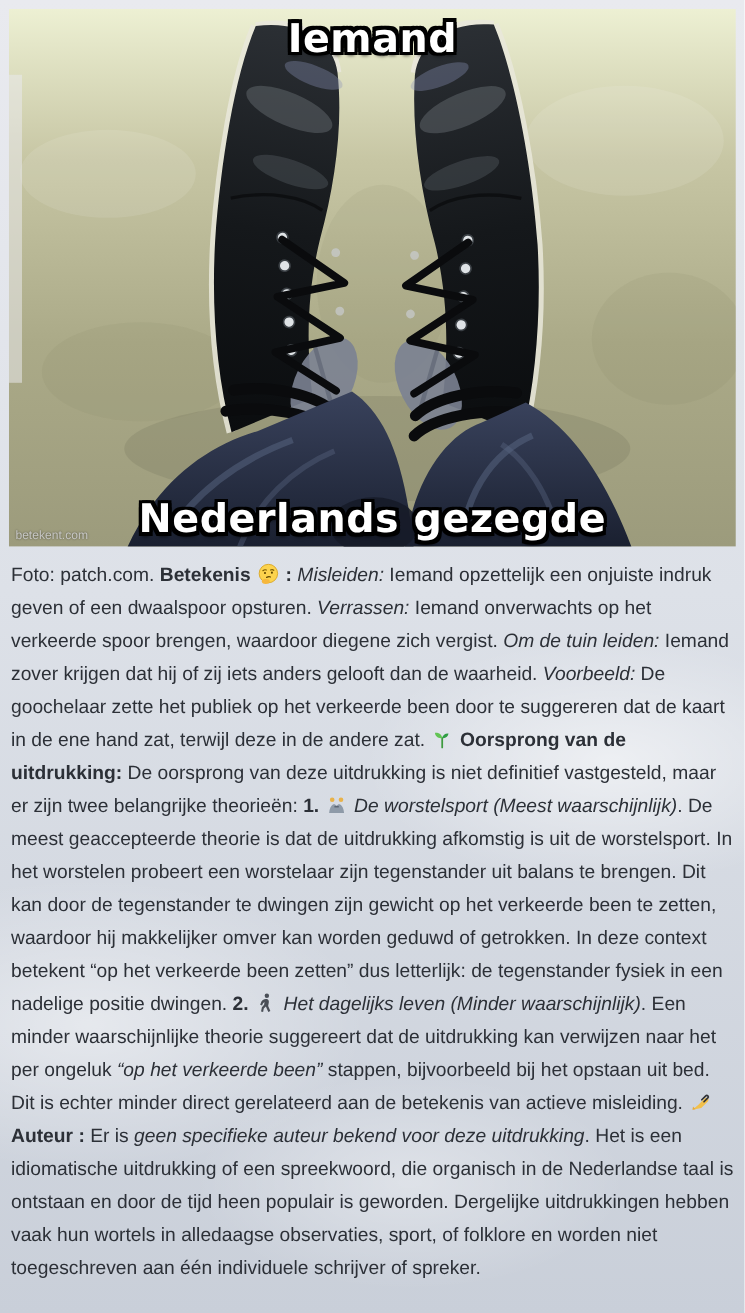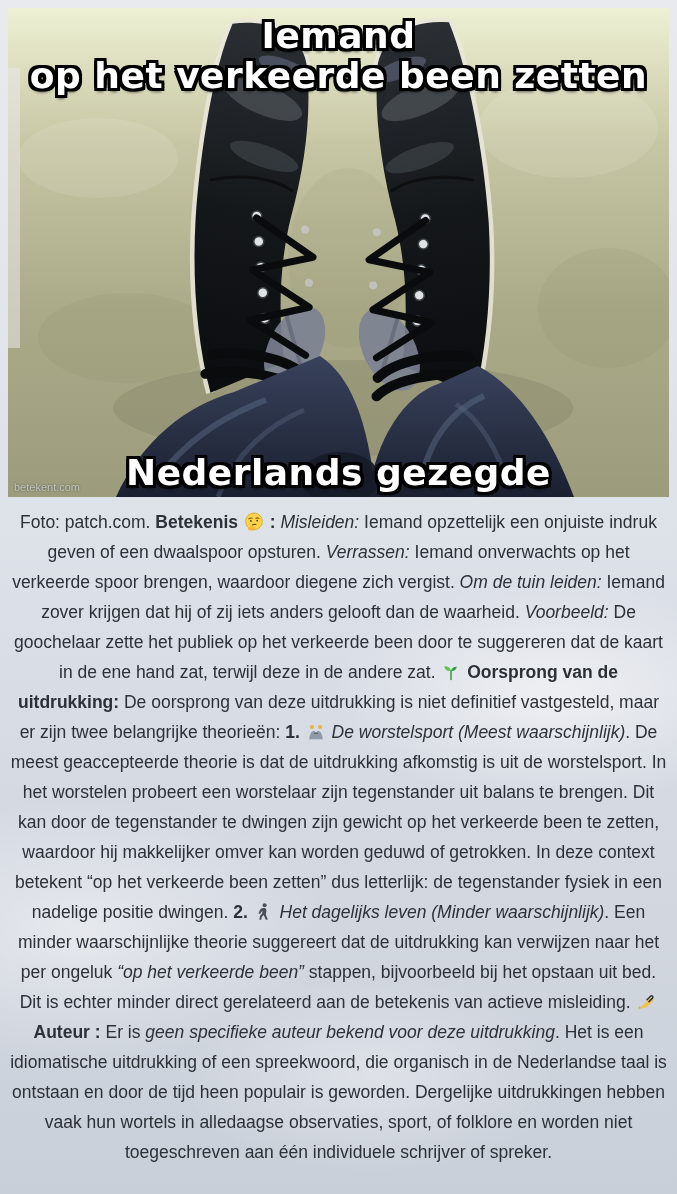--- a/index.html
+++ b/index.html
@@ -41,21 +41,21 @@
   .watermark{
     position:absolute;left:6px;bottom:4px;
     font-size:11px;color:#cbcbcb;opacity:.9;
     text-shadow:0 0 2px rgba(0,0,0,.6);
   }
   .article{
     padding:10px 10px 10px;
     font-size:17.5px;
     line-height:30px;
     color:#2c3037;
-    text-align:center;
+    text-align:left;
   }
   .article .run-b{font-weight:700;}
   .article .run-i{font-style:italic;}
   .emoji{
     display:inline-block;width:20px;height:20px;
     vertical-align:-4px;margin:0 1px;
   }
   .emoji svg{display:block;width:100%;height:100%;}
 </style>
 </head>
@@ -154,21 +154,20 @@
       <path d="M360 489 C368 430 396 388 430 376 L470 358 C512 380 544 430 566 489 Z" fill="url(#jeansGrad)"></path>
       <path d="M150 470 C180 430 220 406 258 392" fill="none" stroke="#5a6783" stroke-width="6" opacity="0.5"></path>
       <path d="M210 489 C226 448 258 418 296 402" fill="none" stroke="#5a6783" stroke-width="5" opacity="0.4"></path>
       <path d="M412 478 C420 432 444 402 476 388" fill="none" stroke="#5a6783" stroke-width="6" opacity="0.5"></path>
       <path d="M500 478 C490 440 470 410 448 396" fill="none" stroke="#5a6783" stroke-width="5" opacity="0.4"></path>
       <ellipse cx="332" cy="470" rx="40" ry="26" fill="#161b28" opacity="0.9"></ellipse>
     </svg>
 
     <div class="meme-caption top">
       <div>Iemand</div>
-      <div>op het verkeerde been zetten</div>
     </div>
     <div class="meme-caption bottom">Nederlands gezegde</div>
     <div class="watermark">betekent.com</div>
   </figure>
 
   <div class="article"><span>Foto: patch.com. </span><span class="run-b">Betekenis </span><span class="emoji" aria-label="🤔"><svg viewBox="0 0 20 20" xmlns="http://www.w3.org/2000/svg">
           <circle cx="10" cy="9.4" r="8.4" fill="#fcd34d" stroke="#d9a520" stroke-width="0.8"></circle>
           <path d="M5 6.8q1.6-1.3 3.1-0.6" stroke="#7a5b00" stroke-width="1.1" fill="none" stroke-linecap="round"></path>
           <path d="M12 6.2q1.5-0.7 2.9 0.2" stroke="#7a5b00" stroke-width="1.1" fill="none" stroke-linecap="round"></path>
           <circle cx="6.9" cy="8.9" r="0.95" fill="#5b4300"></circle>

